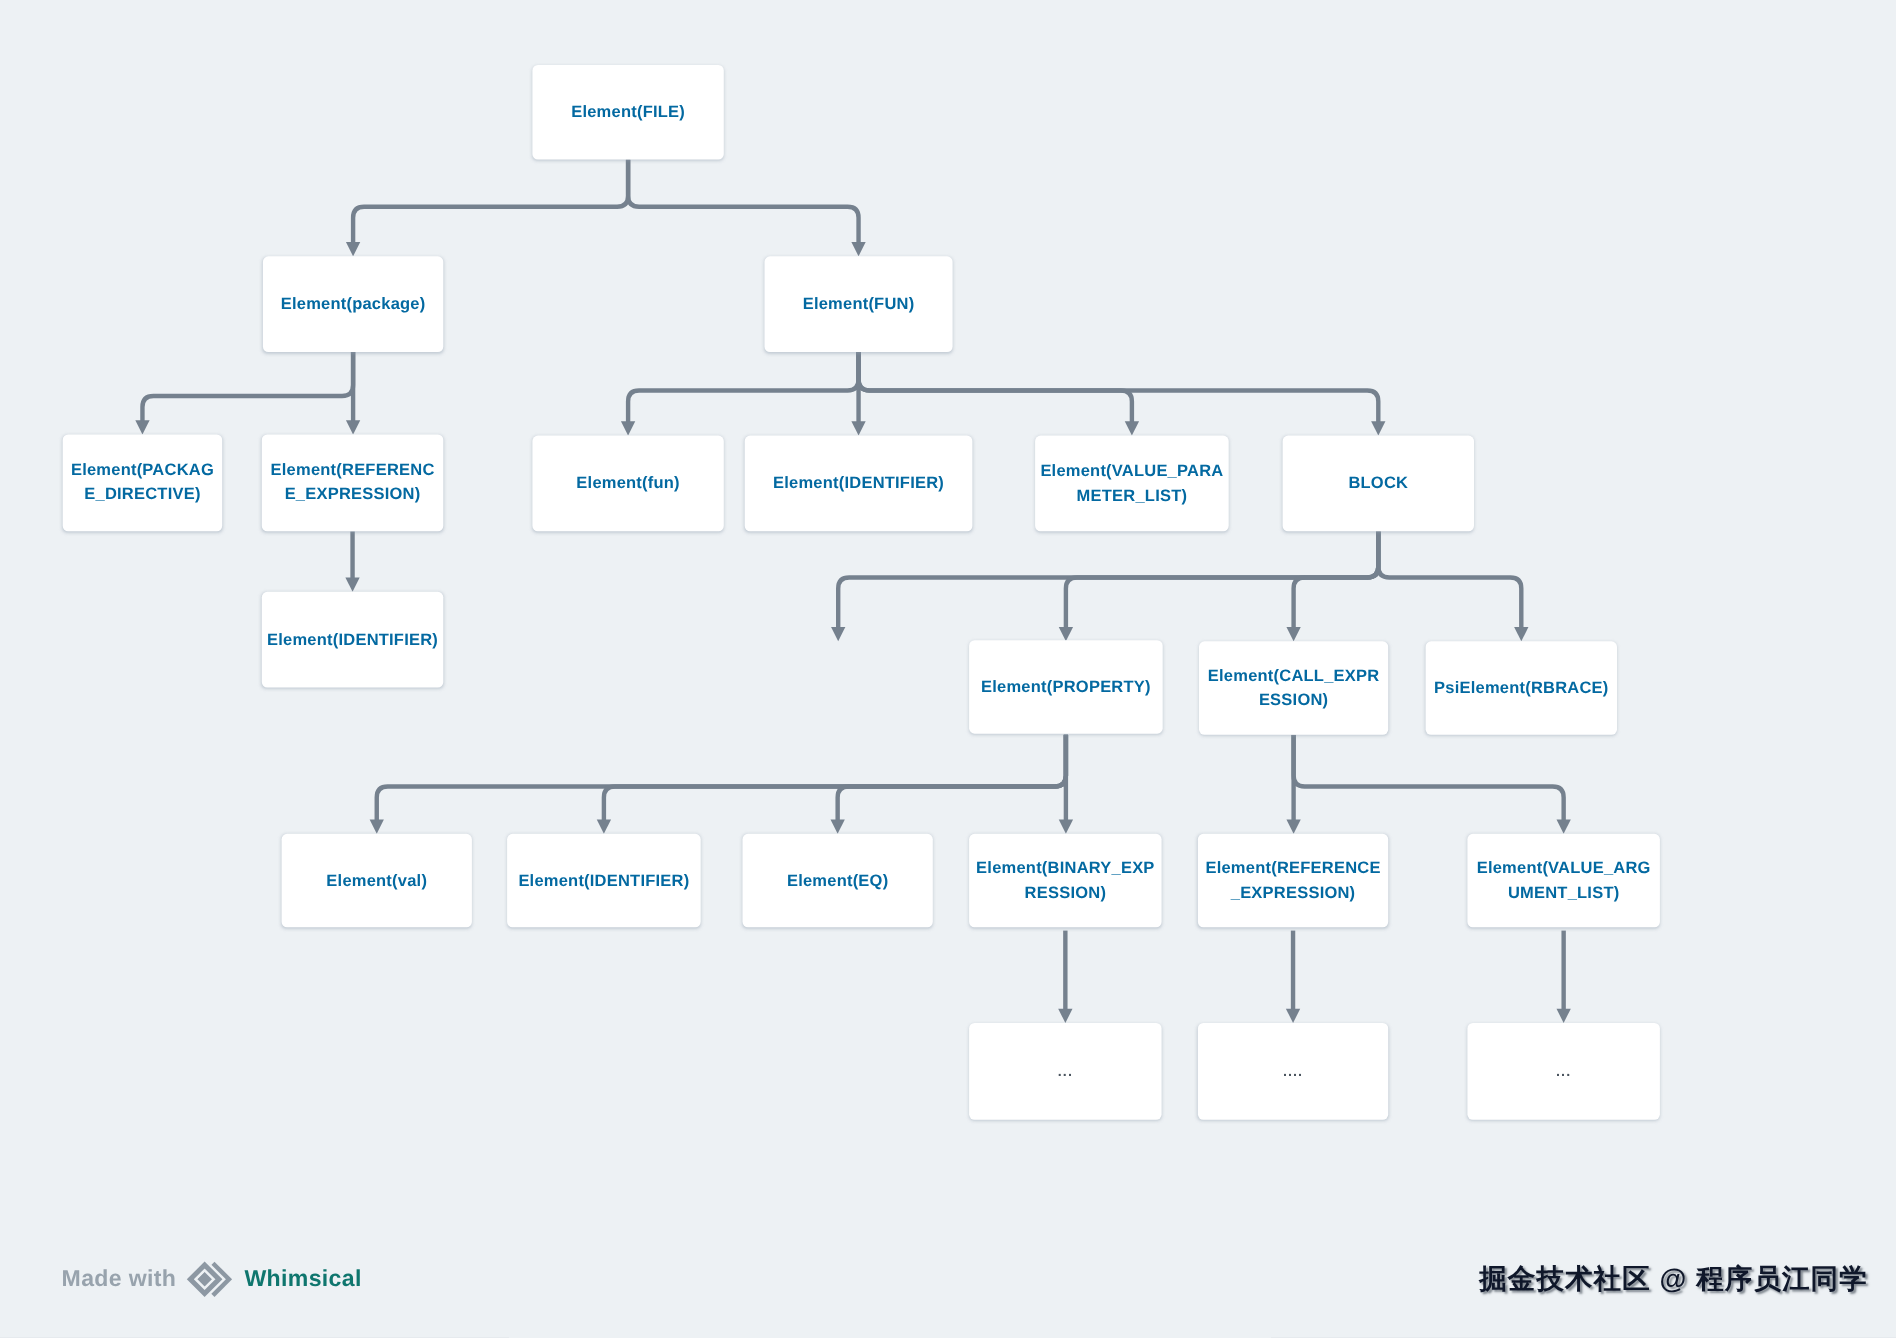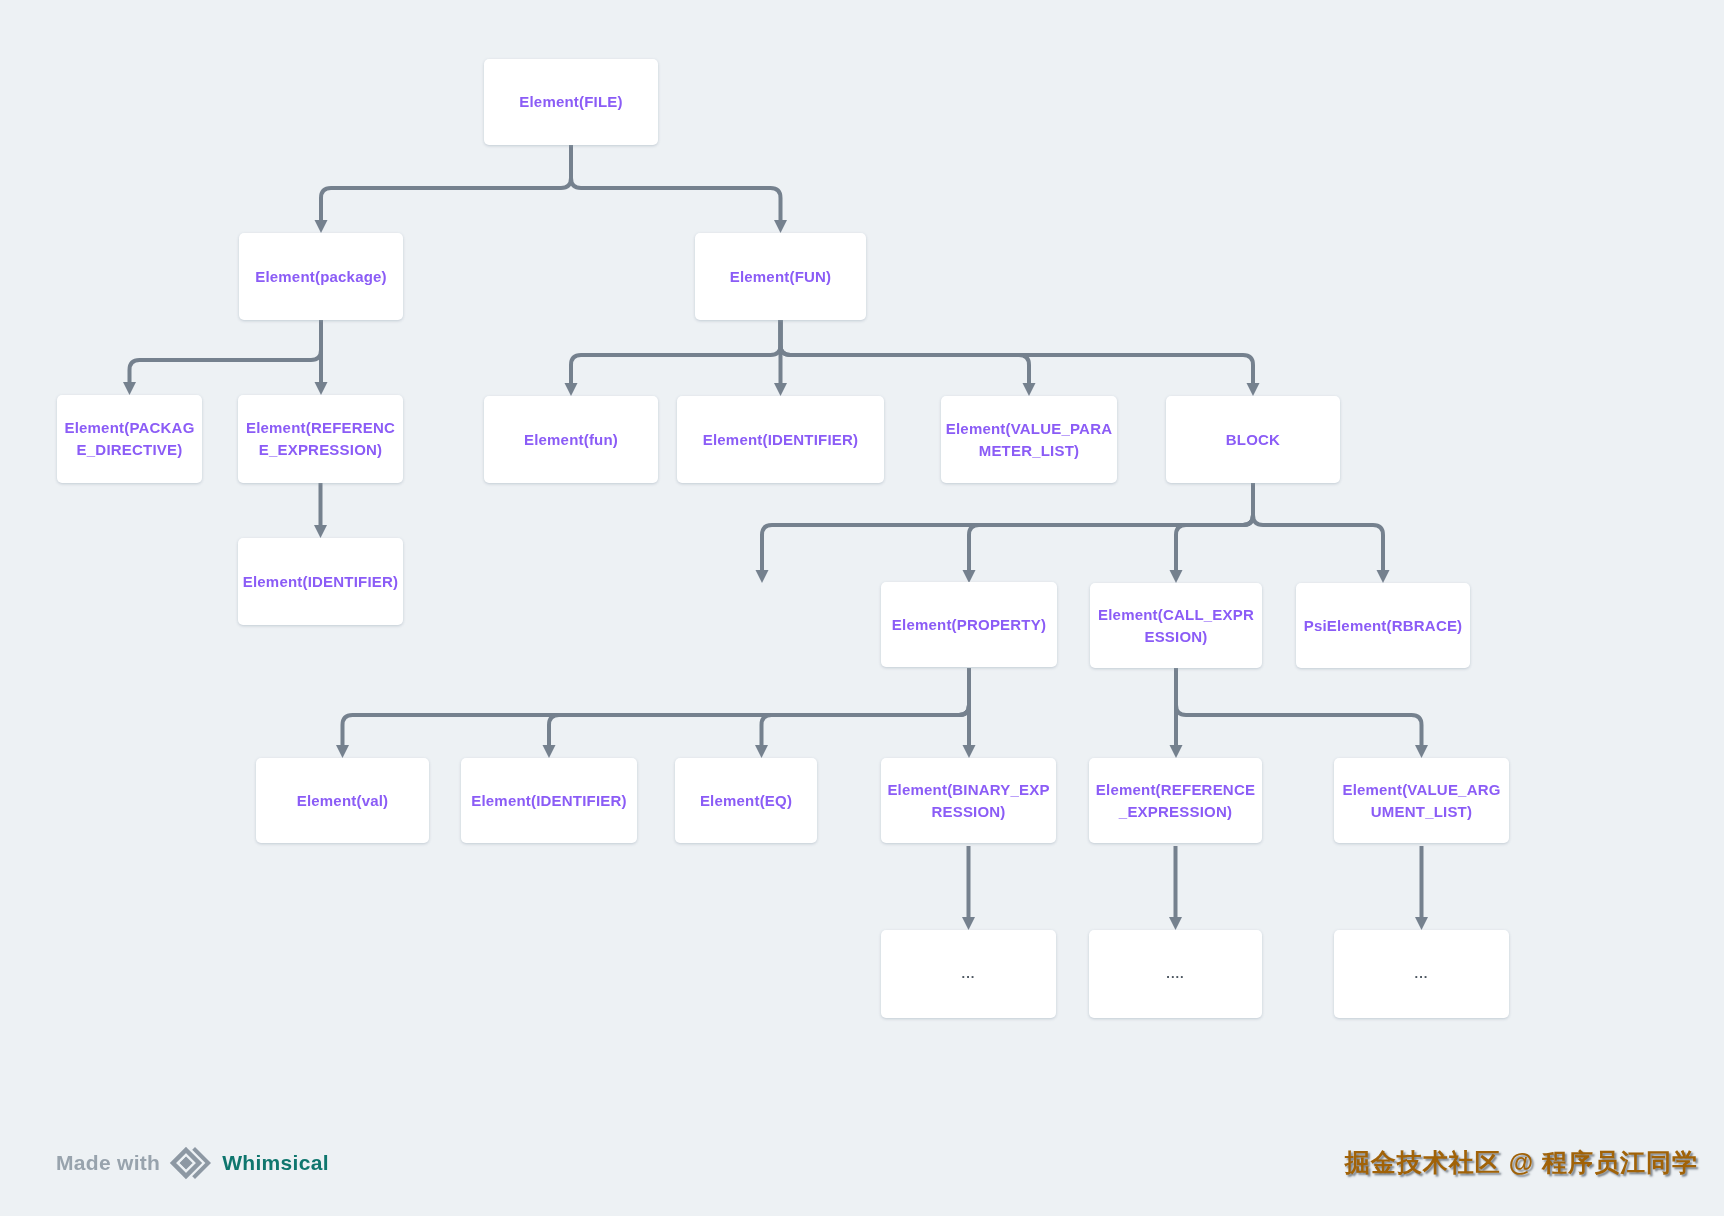--- a/index.html
+++ b/index.html
@@ -6,37 +6,37 @@
   .canvas{
     position:relative;width:1724px;height:1216px;overflow:hidden;
     background:#edf1f4;
     font-family:"Liberation Sans", sans-serif;
   }
   svg.edge-layer{position:absolute;left:0;top:0;width:1724px;height:1216px;}
   .node{
     position:absolute;background:#ffffff;border-radius:5px;
     box-shadow:0 1px 3px rgba(141,158,172,.45);
     display:flex;align-items:center;justify-content:center;
-    text-align:center;font-size:15px;font-weight:bold;color:#8b5cf6;
+    text-align:center;font-size:15px;font-weight:bold;color:#0369a1;
     line-height:22px;letter-spacing:.2px;
     padding:6px 4px;box-sizing:border-box;word-break:break-all;
     z-index:2;
   }
   .node.ellipsis{font-size:13px;letter-spacing:1px;color:#4b555f;}
   .footer-left{
     position:absolute;left:56px;top:1142px;height:42px;
     display:flex;align-items:center;gap:9px;
     color:#98a3ad;font-size:21px;font-weight:bold;letter-spacing:.3px;z-index:3;
   }
   .footer-left .brand{color:#0f766e;}
   .logo{display:inline-block;width:44px;height:38px;}
   .watermark{
     position:absolute;right:26px;top:1146px;z-index:3;
     font-size:25px;font-weight:bold;letter-spacing:1px;
-    color:#a16207;text-shadow:2px 2px 2px rgba(110,118,126,.9);
+    color:#0f172a;text-shadow:2px 2px 2px rgba(110,118,126,.9);
   }
 </style>
 </head>
 <body>
 
 <div class="canvas">
 
   <svg class="edge-layer" viewBox="0 0 1724 1216">
     <defs>
       <marker id="arrowhead" viewBox="0 0 16 16" refX="2" refY="8" markerWidth="16" markerHeight="16" markerUnits="userSpaceOnUse" orient="auto">
@@ -93,21 +93,21 @@
   <div class="node" style="left:881px;top:582px;width:176px;height:85px">Element(PROPERTY)</div>
 
   <div class="node" style="left:1296px;top:583px;width:174px;height:85px">PsiElement(RBRACE)</div>
 
   <div class="node" style="left:1090px;top:583px;width:172px;height:85px">Element(CALL_EXPRESSION)</div>
 
   <div class="node" style="left:256px;top:758px;width:173px;height:85px">Element(val)</div>
 
   <div class="node" style="left:461px;top:758px;width:176px;height:85px">Element(IDENTIFIER)</div>
 
-  <div class="node" style="left:675px;top:758px;width:142px;height:85px">Element(EQ)</div>
+  <div class="node" style="left:675px;top:758px;width:173px;height:85px">Element(EQ)</div>
 
   <div class="node" style="left:881px;top:758px;width:175px;height:85px">Element(BINARY_EXPRESSION)</div>
 
   <div class="node" style="left:1089px;top:758px;width:173px;height:85px">Element(REFERENCE_EXPRESSION)</div>
 
   <div class="node" style="left:1334px;top:758px;width:175px;height:85px">Element(VALUE_ARGUMENT_LIST)</div>
 
   <div class="node ellipsis" style="left:881px;top:930px;width:175px;height:88px">...</div>
 
   <div class="node ellipsis" style="left:1089px;top:930px;width:173px;height:88px">....</div>

